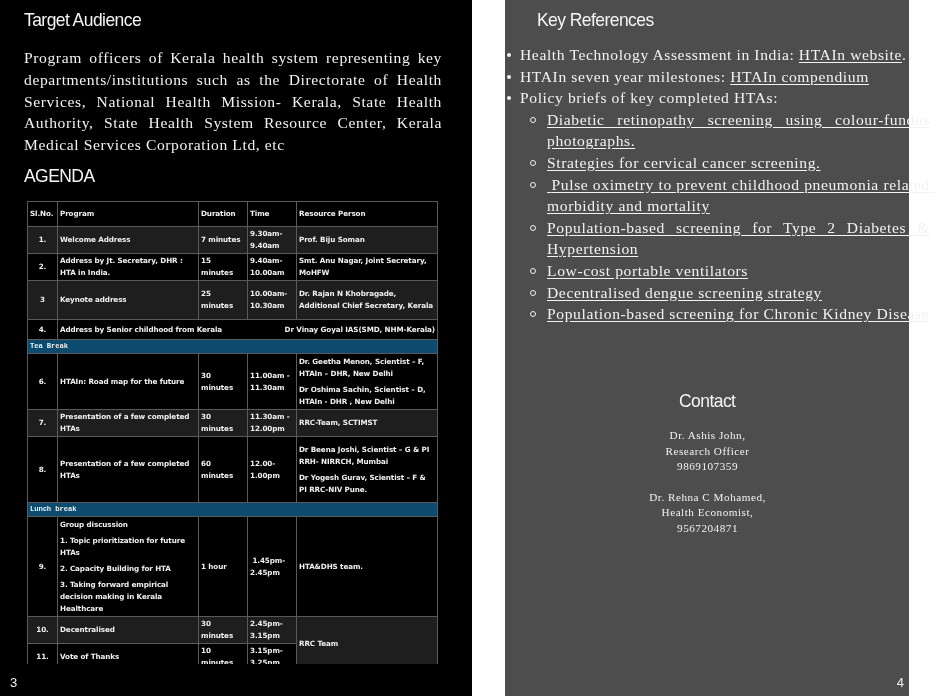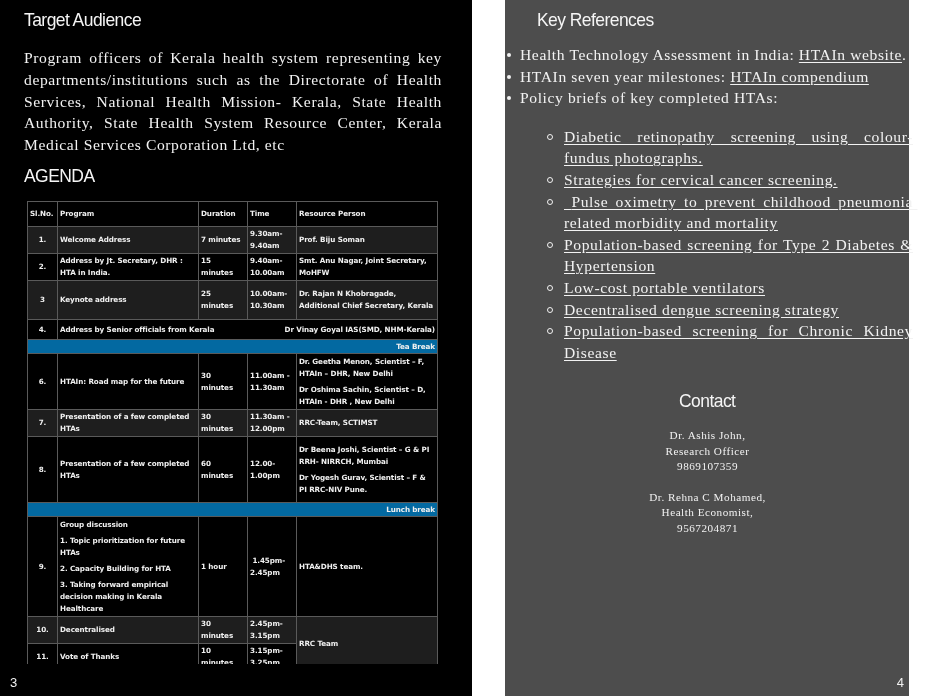--- a/index.html
+++ b/index.html
@@ -32,21 +32,21 @@
   }
   .agenda td, .agenda th {
     border: 1px solid #5a5a5a; padding: 1px 2px; vertical-align: middle;
     text-align: left; font-weight: bold; line-height: 12px;
   }
   .agenda .c-no { text-align: center; }
   .agenda tr.hdr th { height: 22px; background: #000; }
   .agenda tr.gray td { background: #1e1e1e; }
   .agenda tr.black td { background: #000; }
   .agenda td.gray-cell { background: #1e1e1e !important; }
-  .agenda tr.break td { background: #0369a1; text-align: right; height: 11px; line-height: 11px; }
+  .agenda tr.break td { background: #0c4a6e; text-align: left; height: 11px; line-height: 11px; font-family: Liberation Mono, monospace; }
   .agenda .rp-block { display: block; }
   .agenda .rp-block + .rp-block { margin-top: 4px; }
   .agenda .gd-line { display: block; }
   .agenda .gd-line + .gd-line { margin-top: 4px; }
   .merged-row { display: flex; justify-content: space-between; }
   .table-clip { position: absolute; left: 0; top: 0; width: 472px; height: 664px; overflow: hidden; }
 
   .page-num {
     position: absolute; bottom: 6px; font-family: "Liberation Sans", sans-serif;
     font-size: 13px; color: #f0f0f0;
@@ -56,21 +56,21 @@
   .refs {
     position: absolute; left: 505px; top: 44px; width: 425px;
     font-family: "Liberation Serif", serif; font-size: 15.6px; line-height: 21.6px;
     letter-spacing: 0.6px; color: #f2f2f2; margin: 0; padding: 0; list-style: none;
   }
   .refs > li { position: relative; padding-left: 15px; text-align: justify; }
   .refs > li::before {
     content: ""; position: absolute; left: 2px; top: 9px; width: 4px; height: 4px;
     border-radius: 50%; background: #f2f2f2;
   }
-  .sublist { list-style: none; margin: 17px; padding: 0; }
+  .sublist { list-style: none; margin: 0; padding: 0; }
   .sublist li { position: relative; padding-left: 27px; text-align: justify; }
   .sublist li::before {
     content: ""; position: absolute; left: 10px; top: 8px; width: 4px; height: 4px;
     border-radius: 50%; border: 1px solid #f2f2f2;
   }
   a.ref-link { color: #f2f2f2; text-decoration: underline; text-underline-offset: 2px; }
 
   .contact {
     position: absolute; left: 472px; width: 471px; top: 428px; text-align: center;
     font-family: "Liberation Serif", serif; font-size: 11.2px; line-height: 15.6px;
@@ -135,21 +135,21 @@
               <span style="display:block">10.00am-</span>
               <span style="display:block">10.30am</span>
             </td>
       <td>Dr. Rajan N Khobragade, Additional Chief Secretary, Kerala</td>
     </tr>
 
     <tr class="black" style="height:20px">
       <td class="c-no">4.</td>
       <td colspan="4">
         <div class="merged-row">
-          <span>Address by Senior officials from Kerala</span>
+          <span>Address by Senior childhood from Kerala</span>
           <span>Dr Vinay Goyal IAS(SMD, NHM-Kerala)</span>
         </div>
       </td>
     </tr>
 
     <tr class="break">
       <td colspan="5">Tea Break</td>
     </tr>
 
     <tr class="black" style="height:56px">

